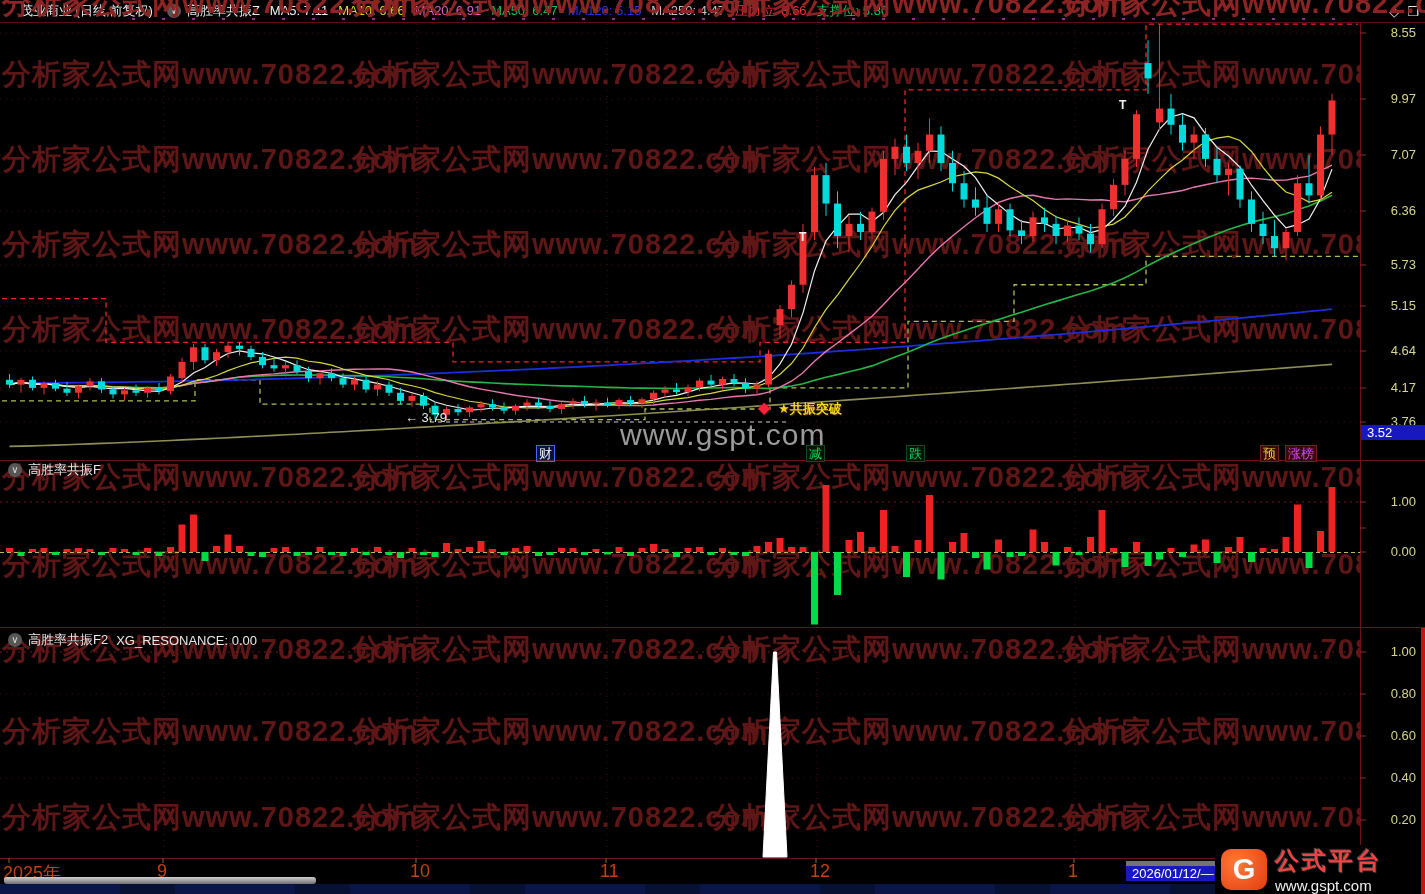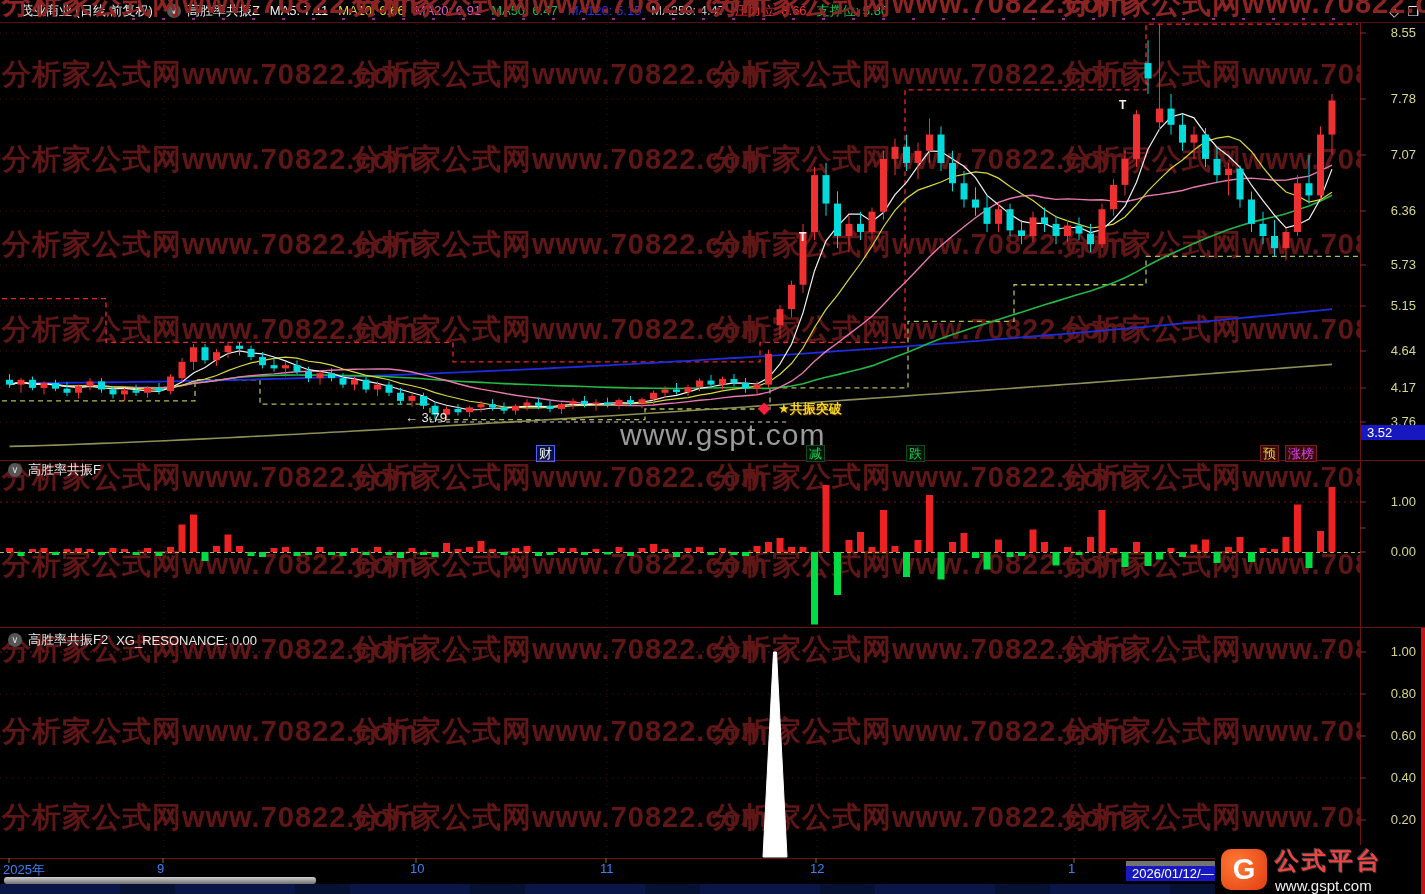--- a/index.html
+++ b/index.html
@@ -17,21 +17,21 @@
   .wm{position:absolute;font-size:29px;font-weight:bold;color:#5e1616;letter-spacing:1px;
       z-index:1;white-space:nowrap;pointer-events:none;}
   .wm-top{color:#8d2424;z-index:40;}
   #wm-clip{position:absolute;left:0;top:0;width:1360px;height:894px;overflow:hidden;z-index:1;}
   #gspt-center{position:absolute;left:620px;top:418px;font-size:30px;color:#9a9a9a;
                z-index:6;letter-spacing:1px;}
   
   #gfx{position:absolute;left:0;top:0;z-index:5;}
   
   .ytick{position:absolute;left:1364px;width:52px;text-align:right;font-size:13px;color:#d6d68a;z-index:10;}
-  .xtick{position:absolute;top:861px;font-size:13px;color:#3b82f6;z-index:10;}
+  .xtick{position:absolute;top:861px;font-size:18px;color:#c2410c;z-index:10;}
   .bluebox{position:absolute;background:#1818c0;color:#fff;font-size:13px;z-index:11;
            padding:0 6px;height:15px;line-height:15px;}
   
   .phdr{position:absolute;display:flex;align-items:center;color:#e8e8e8;font-size:13px;z-index:10;white-space:nowrap;}
   
   .chip{position:absolute;top:445px;height:15px;line-height:15px;font-size:13px;padding:0 2px;z-index:10;}
   
   .anno{position:absolute;z-index:12;white-space:nowrap;}
   
   #hscroll{position:absolute;left:4px;top:877px;width:312px;height:7px;border-radius:3px;
@@ -526,21 +526,21 @@
     <span>高胜率共振F</span>
   </div>
   <div class="phdr" style="left:4px;top:631px">
     <span class="hdr-icon">∨</span>
     <span>高胜率共振F2</span>
     <span style="margin-left:8px">XG_RESONANCE: 0.00</span>
   </div>
 
   <div id="labels">
       <div class="ytick" style="top: 25px;">8.55</div>
-      <div class="ytick" style="top: 91px;">7.78</div>
+      <div class="ytick" style="top: 91px;">9.97</div>
       <div class="ytick" style="top: 147px;">7.07</div>
       <div class="ytick" style="top: 203px;">6.36</div>
       <div class="ytick" style="top: 257px;">5.73</div>
       <div class="ytick" style="top: 298px;">5.15</div>
       <div class="ytick" style="top: 343px;">4.64</div>
       <div class="ytick" style="top: 380px;">4.17</div>
       <div class="ytick" style="top: 414px;">3.76</div>
       <div class="bluebox" style="left: 1361px; top: 425px; width: 60px;">3.52</div>
       <div class="ytick" style="top: 494px;">1.00</div>
       <div class="ytick" style="top: 544px;">0.00</div>

